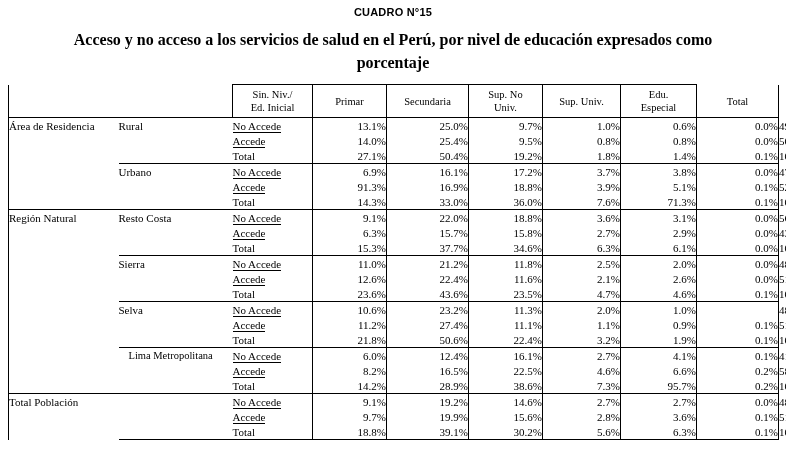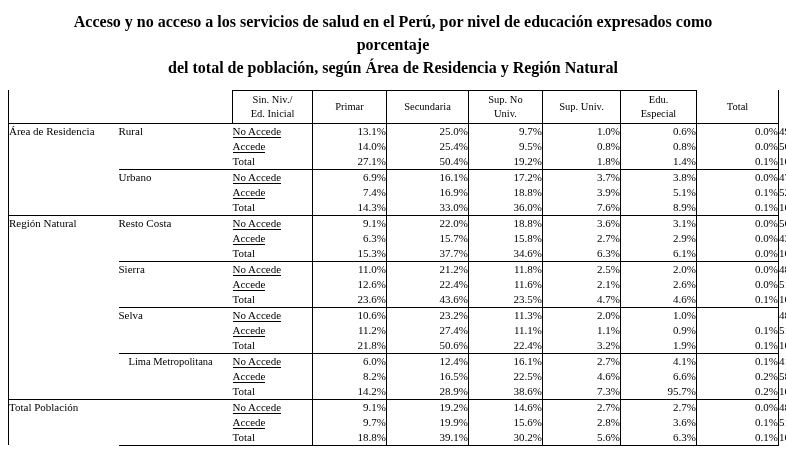--- a/index.html
+++ b/index.html
@@ -107,24 +107,24 @@
   tr.datarow td {
     height: 15px;
   }
   .sep-top { border-top: 1px solid #000 !important; }
 </style>
 </head>
 <body>
 
 <div class="page">
 
+  <div class="doc-title">CUADRO N°15</div>
 
   <div class="subtitle">
     <div>Acceso y no acceso a los servicios de salud en el Perú, por nivel de educación expresados como porcentaje</div>
-    <div>del total de población, según Área de Residencia y Región Natural</div>
   </div>
 
   <div class="table-wrap">
     <table class="main">
       <colgroup>
         <col style="width:110px">
         <col style="width:114px">
         <col style="width:80px">
         <col style="width:74px">
         <col style="width:82px">
@@ -207,37 +207,37 @@
             <td class="num" style="border-top: 1px solid rgb(0, 0, 0); border-bottom: none;">17.2%</td>
             <td class="num" style="border-top: 1px solid rgb(0, 0, 0); border-bottom: none;">3.7%</td>
             <td class="num" style="border-top: 1px solid rgb(0, 0, 0); border-bottom: none;">3.8%</td>
             <td class="num" style="border-top: 1px solid rgb(0, 0, 0); border-bottom: none;">0.0%</td>
             <td class="num" style="border-top: 1px solid rgb(0, 0, 0); border-bottom: none;">47.8%</td>
           </tr>
           <tr class="datarow">
             <td class="blank-left" style="border-top: none; border-bottom: none;"></td>
             <td class="grp-label" style="border-left: none; border-top: none; border-bottom: none;"></td>
             <td class="acc-cell" style="border-top: none; border-bottom: none;"><span style="border-bottom: 1px solid rgb(0, 0, 0);">Accede</span></td>
-            <td class="num" style="border-top: none; border-bottom: none;">7.4%</td>
+            <td class="num" style="border-top: none; border-bottom: none;">91.3%</td>
             <td class="num" style="border-top: none; border-bottom: none;">16.9%</td>
             <td class="num" style="border-top: none; border-bottom: none;">18.8%</td>
             <td class="num" style="border-top: none; border-bottom: none;">3.9%</td>
             <td class="num" style="border-top: none; border-bottom: none;">5.1%</td>
             <td class="num" style="border-top: none; border-bottom: none;">0.1%</td>
             <td class="num" style="border-top: none; border-bottom: none;">52.2%</td>
           </tr>
           <tr class="datarow">
             <td class="blank-left" style="border-top: none; border-bottom: none;"></td>
             <td class="grp-label" style="border-left: none; border-top: none; border-bottom: none;"></td>
             <td class="acc-cell" style="border-top: none; border-bottom: none;"><span>Total</span></td>
             <td class="num" style="border-top: none; border-bottom: none;">14.3%</td>
             <td class="num" style="border-top: none; border-bottom: none;">33.0%</td>
             <td class="num" style="border-top: none; border-bottom: none;">36.0%</td>
             <td class="num" style="border-top: none; border-bottom: none;">7.6%</td>
-            <td class="num" style="border-top: none; border-bottom: none;">8.9%</td>
+            <td class="num" style="border-top: none; border-bottom: none;">71.3%</td>
             <td class="num" style="border-top: none; border-bottom: none;">0.1%</td>
             <td class="num" style="border-top: none; border-bottom: none;">100.0%</td>
           </tr>
           <tr class="datarow">
             <td class="sec-label sep-top" style="border-bottom: none;">Región Natural</td>
             <td class="grp-label" style="border-left: none; border-bottom: none; border-top: 1px solid rgb(0, 0, 0);">Resto Costa</td>
             <td class="acc-cell" style="border-top: 1px solid rgb(0, 0, 0); border-bottom: none;"><span style="border-bottom: 1px solid rgb(0, 0, 0);">No Accede</span></td>
             <td class="num" style="border-top: 1px solid rgb(0, 0, 0); border-bottom: none;">9.1%</td>
             <td class="num" style="border-top: 1px solid rgb(0, 0, 0); border-bottom: none;">22.0%</td>
             <td class="num" style="border-top: 1px solid rgb(0, 0, 0); border-bottom: none;">18.8%</td>

